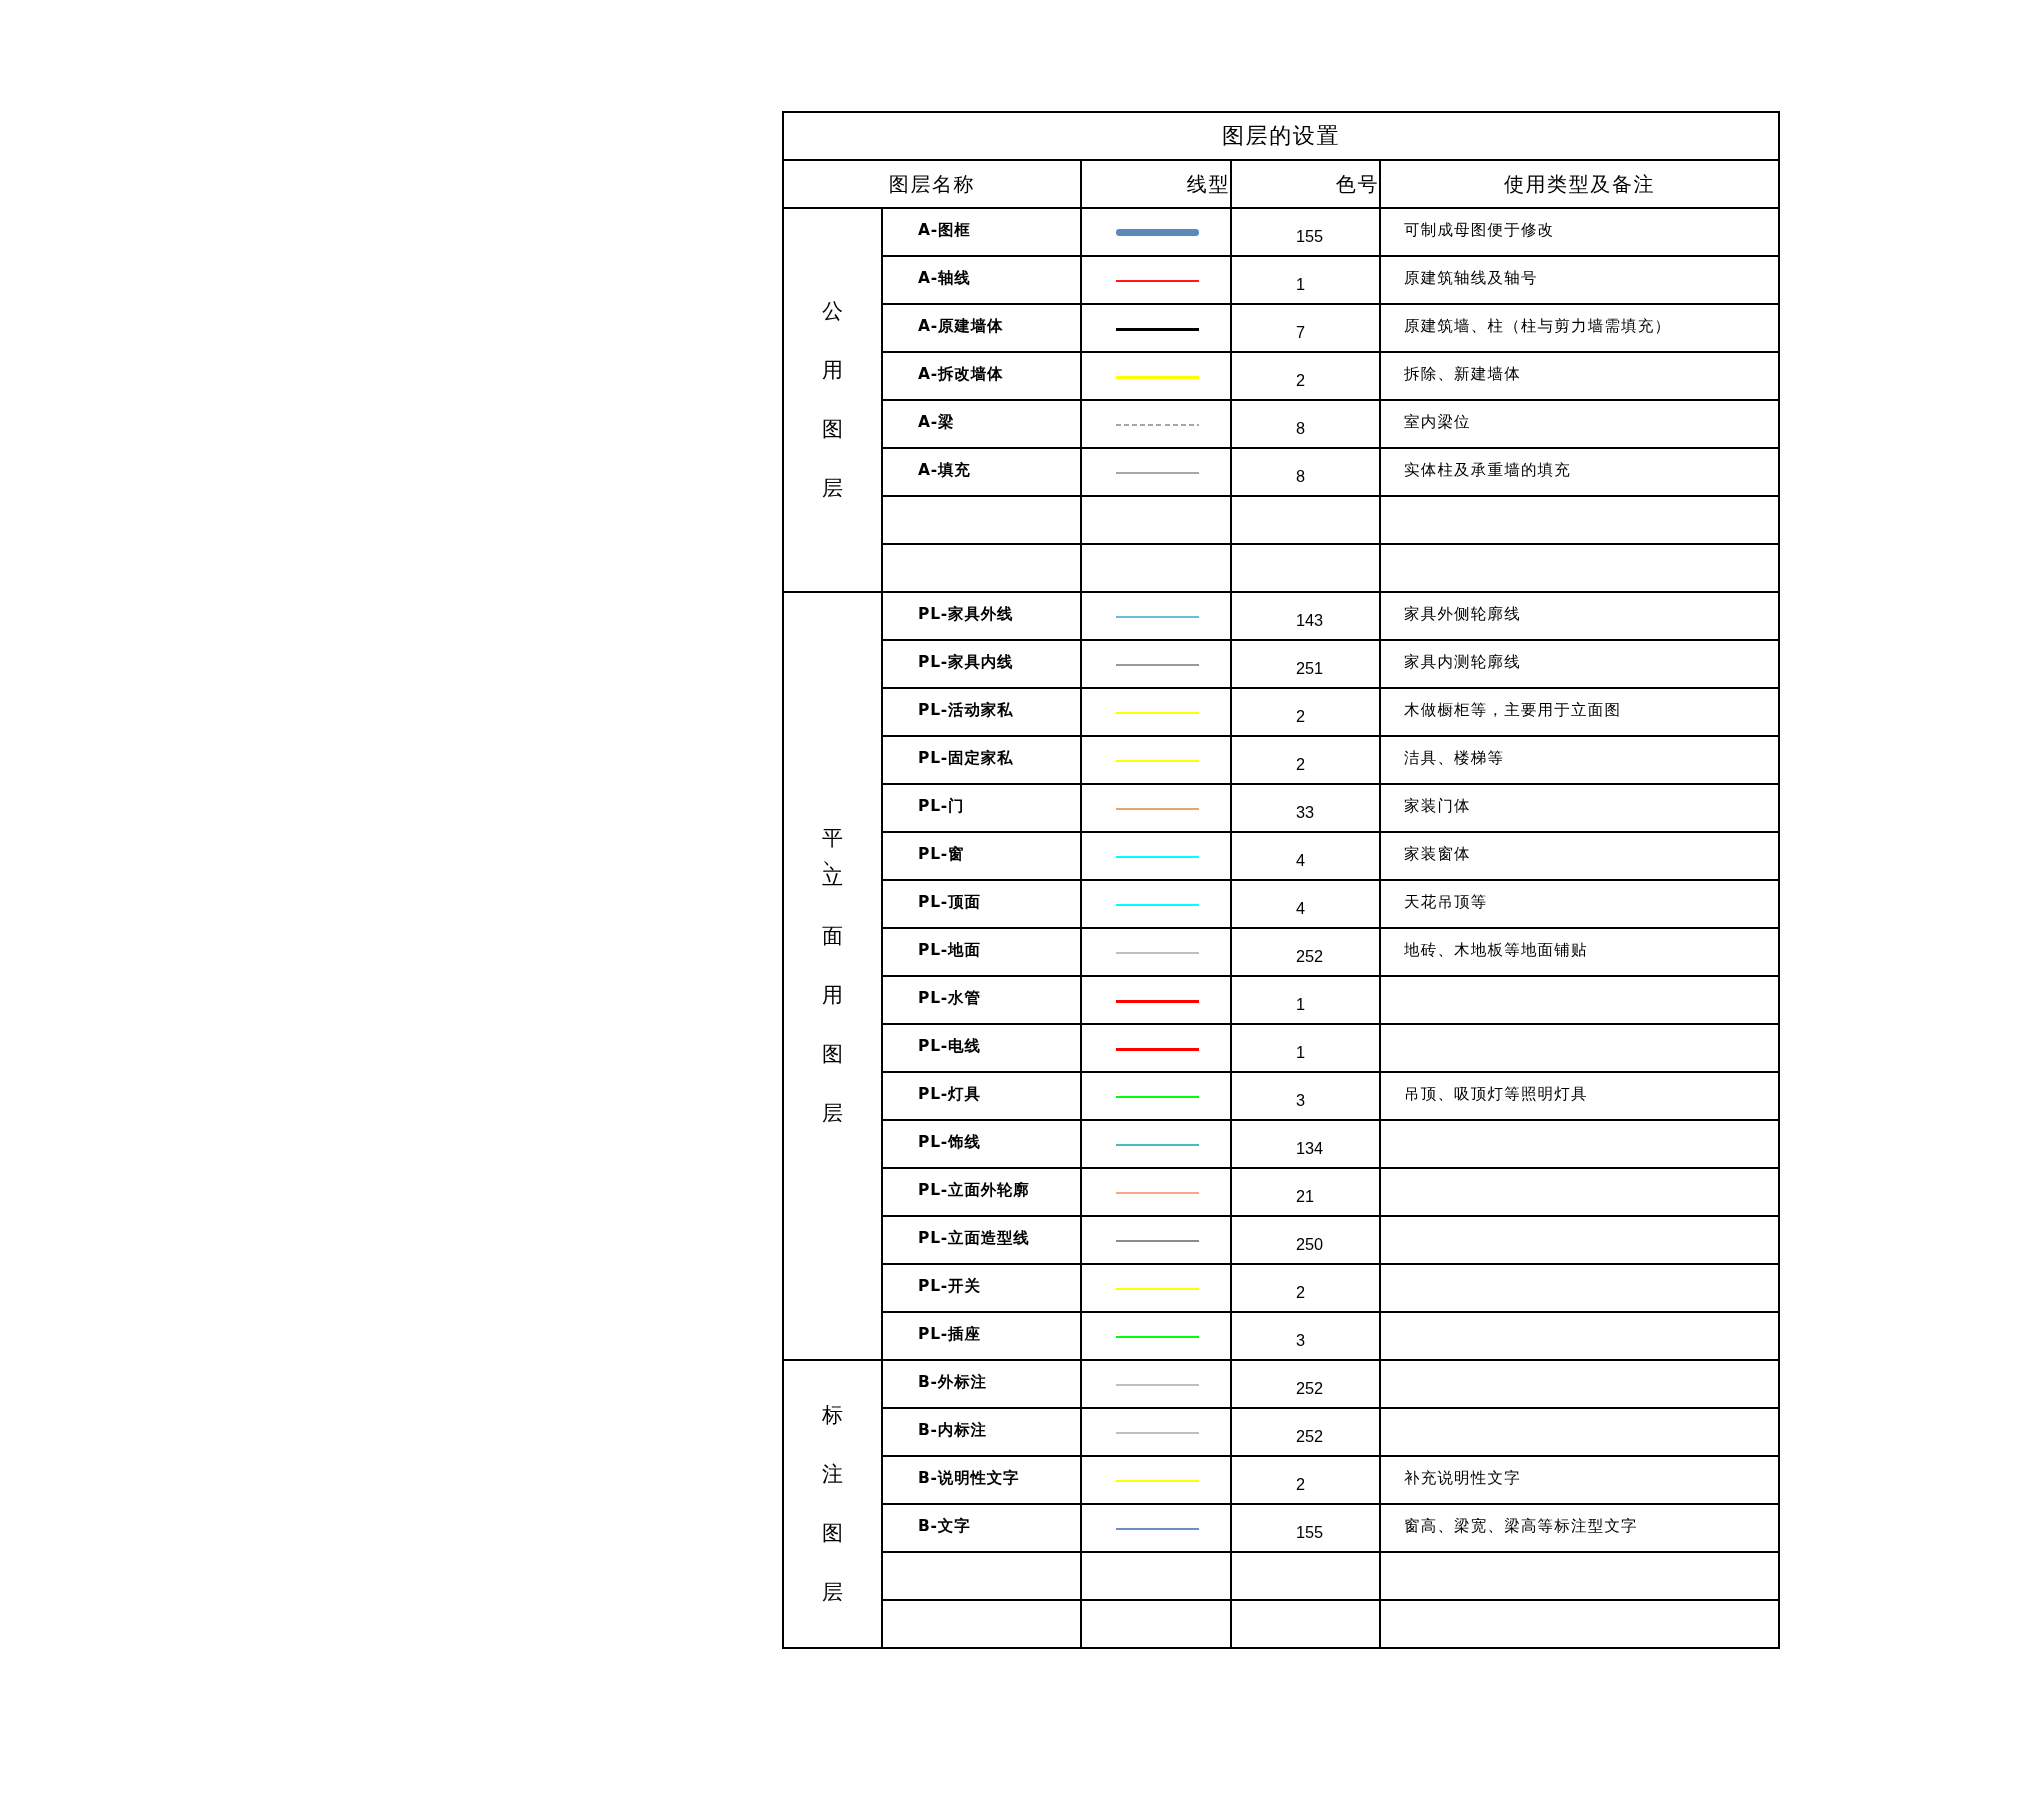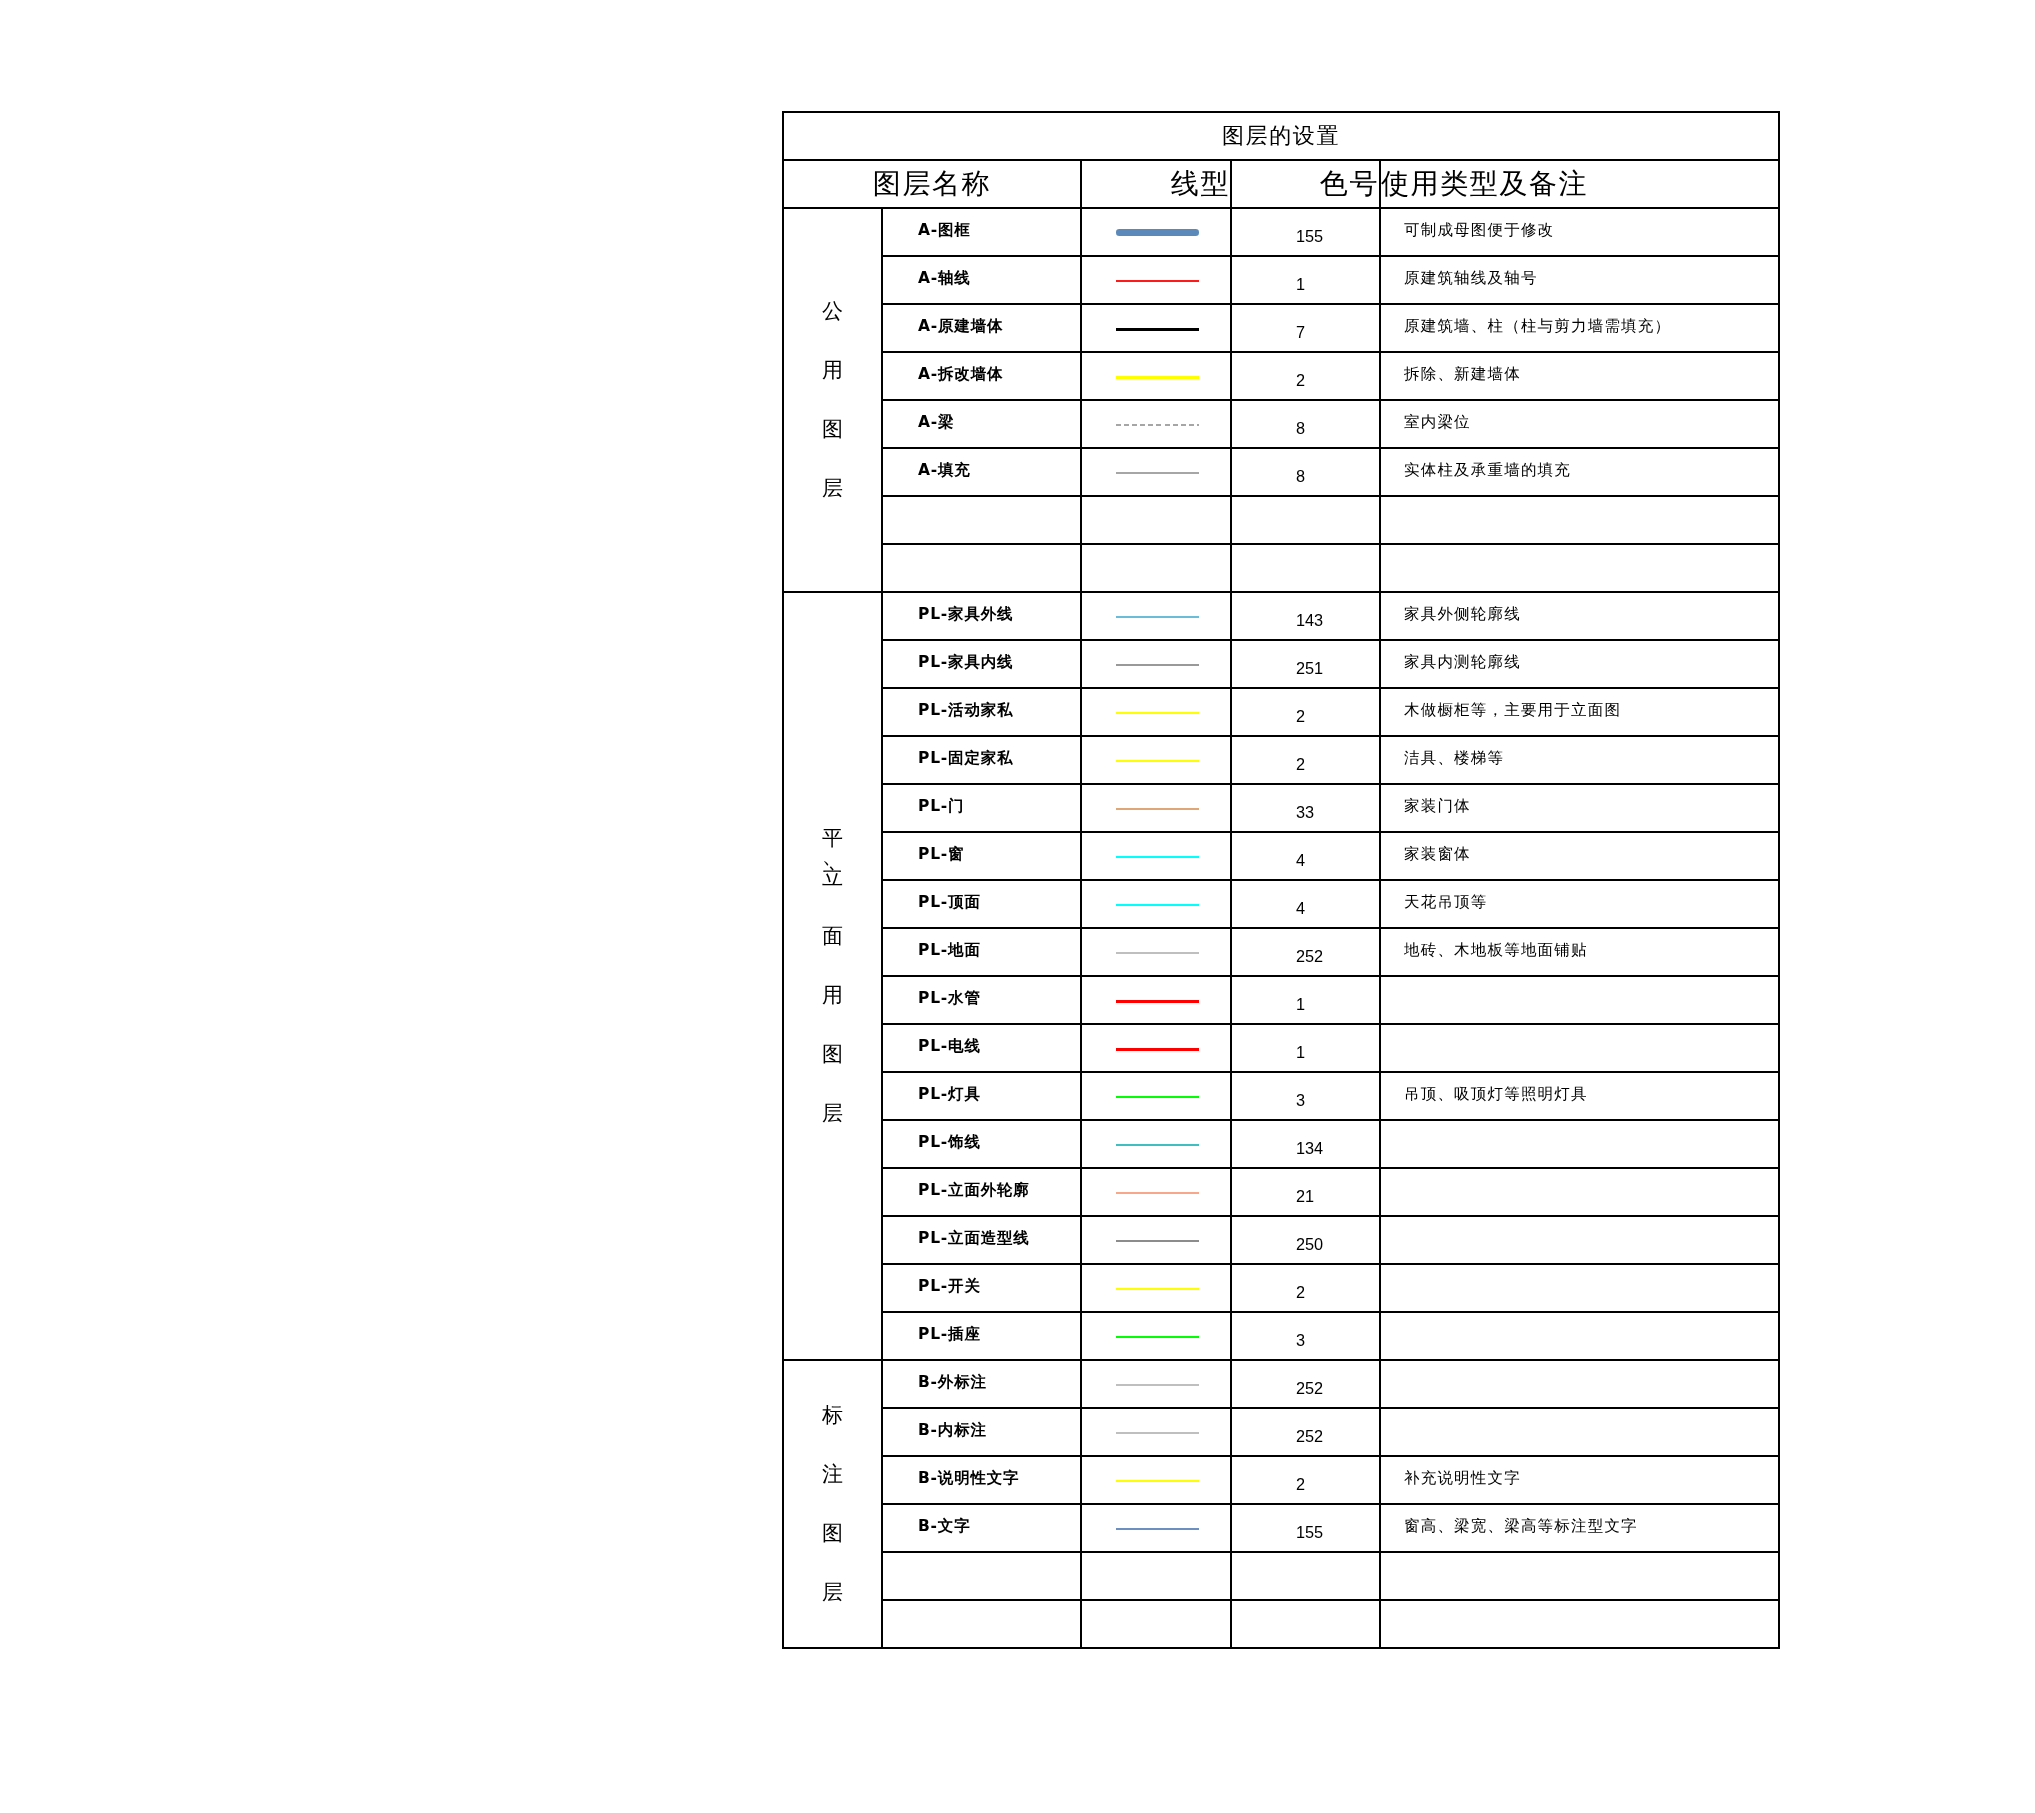--- a/index.html
+++ b/index.html
@@ -3,24 +3,24 @@
   <meta charset="utf-8">
   <style>
     html, body { margin: 0; padding: 0; background: #ffffff; }
     body { width: 2564px; height: 1813px; position: relative; overflow: hidden;
            font-family: "DejaVu Serif", "Liberation Serif", serif; color: #000; }
     .sheet { position: absolute; left: 782px; top: 111px; width: 997px; height: 1595px; }
     table.layers { border-collapse: collapse; table-layout: fixed; width: 997px; }
     table.layers td { border: 2px solid #000; padding: 0; height: 46px; vertical-align: top;
                       position: relative; overflow: hidden; }
     .title-cell { text-align: center; vertical-align: middle !important; font-size: 22px; letter-spacing: 1.6px; }
-    .head-cell { vertical-align: middle !important; font-size: 28px; letter-spacing: 1.6px; }
+    .head-cell { vertical-align: middle !important; font-size: 20px; letter-spacing: 1.6px; }
     .head-name { text-align: center; }
     .head-line, .head-color { text-align: right; padding-left: 16.3px !important; }
-    .head-notes { }
+    .head-notes { text-align: center; }
     .group-cell { vertical-align: middle !important; text-align: center; font-size: 21px; line-height: 59px; }
     .group-cell .vchar { display: block; }
     .name-cell .txt { position: absolute; left: 35px; top: 11.4px; font-size: 15.5px; font-family: "DejaVu Sans", "Liberation Sans", sans-serif; font-weight: bold; letter-spacing: 0.8px; }
     .name-cell .txt .cn { font-weight: bold; font-family: "DejaVu Serif", "Liberation Serif", serif; }
     .line-cell .sample { position: absolute; left: 34px; width: 83px; top: 23px; height: 2px; }
     .color-cell .num { position: absolute; left: 64px; top: 11.4px; font-size: 16.3px; font-family: "Liberation Sans", "DejaVu Sans", sans-serif; margin-top: 7px; }
     .notes-cell .note { position: absolute; left: 23px; top: 11.4px; font-size: 15.5px; letter-spacing: 1.2px; white-space: nowrap; }
   </style>
 </head>
 <body>

